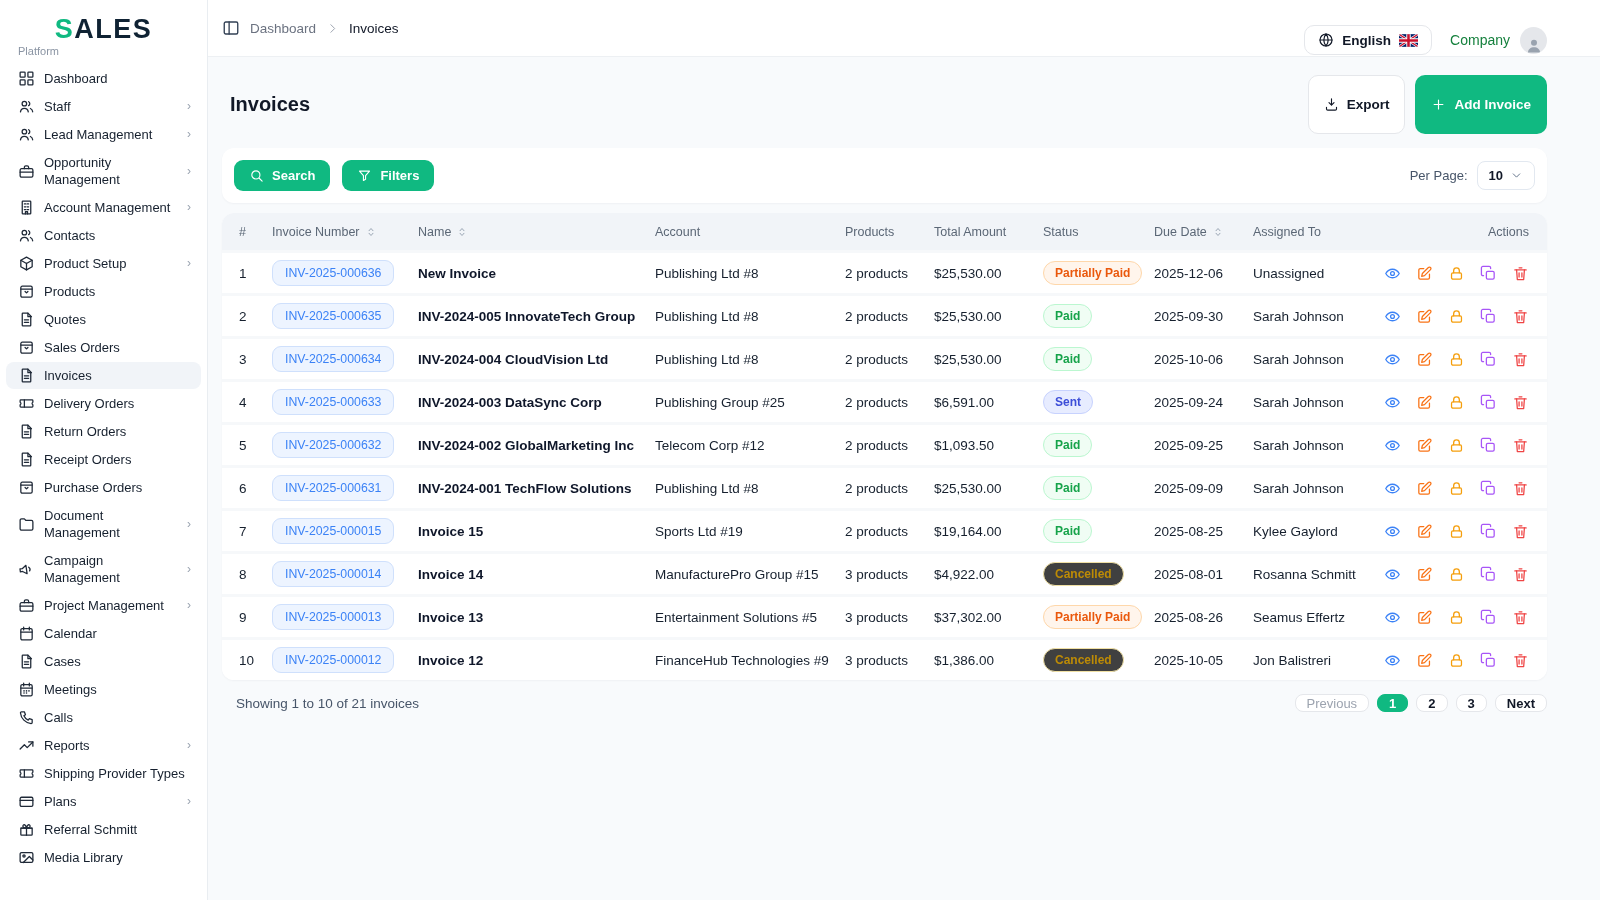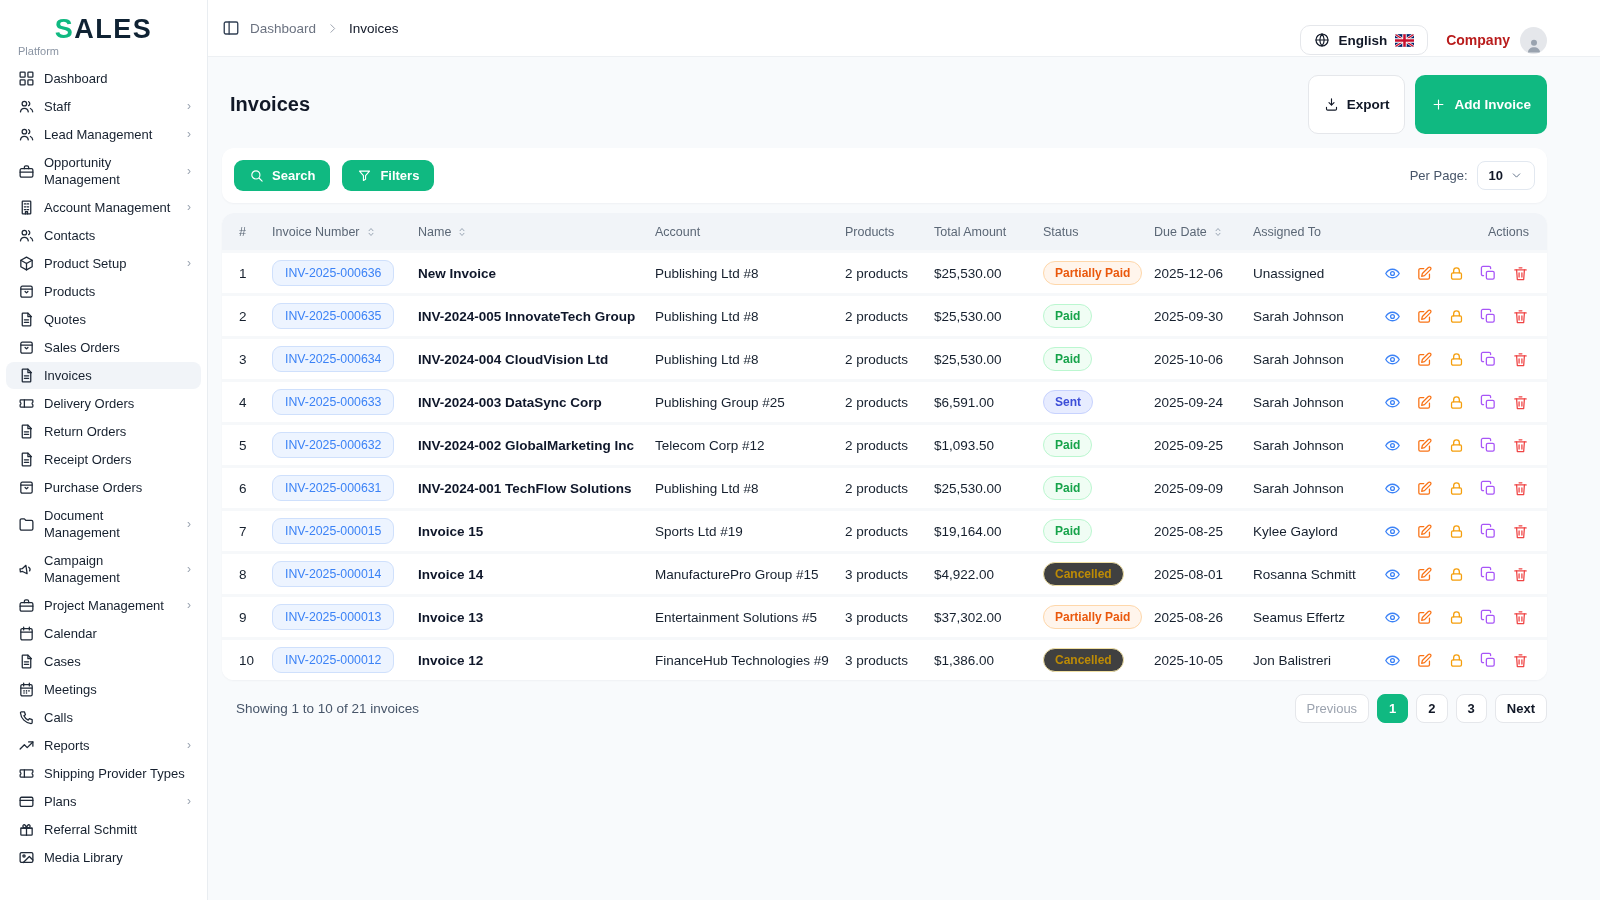--- a/index.html
+++ b/index.html
@@ -33,21 +33,21 @@
   .crumb-root { color:#6b7280; cursor:pointer; }
   .crumb-sep { color:#9ca3af; width:13px; height:13px; display:inline-flex; }
   .crumb-sep svg { width:13px; height:13px; }
   .crumb-cur { color:#111827; font-weight:500; }
   .top-right { display:flex; align-items:center; gap:18px;margin-top:24px; }
   .lang-btn { display:flex; align-items:center; gap:8px; border:1px solid #e5e7eb; border-radius:10px;
     padding:6px 13px; background:#fff; font-size:13.5px; font-weight:600; color:#111827; cursor:pointer; }
   .lang-btn .gl { width:16px; height:16px; color:#111827; display:inline-flex; }
   .lang-btn .gl svg { width:16px; height:16px; }
   .flag { width:19px; height:13px; border-radius:2px; overflow:hidden; display:inline-block; }
-  .company { display:flex; align-items:center; gap:10px; font-size:14px; font-weight:700; color:#b91c1c; cursor:pointer; }
+  .company { display:flex; align-items:center; gap:10px; font-size:14px; font-weight:400; color:#15803d; cursor:pointer; }
   .avatar { width:27px; height:27px; border-radius:50%; background:#e5e7eb; display:flex; align-items:flex-end; justify-content:center; overflow:hidden; }
   .avatar svg { width:18px; height:18px; fill:#9aa3af; }
 
   .content { flex:1; padding:10px 53px 0 14px; }
   .title-row { display:flex; align-items:center; justify-content:space-between; margin:8px 0 14px 8px; }
   .page-title { font-size:20px; font-weight:700; color:#111827; }
   .title-actions { display:flex; gap:10px; }
   .btn { display:inline-flex; align-items:center; gap:8px; font-size:13.5px; font-weight:600;
     border-radius:10px; padding:21px 15px; cursor:pointer; border:1px solid transparent; }
   .btn .bic { width:15px; height:15px; display:inline-flex; }
@@ -95,21 +95,21 @@
   .badge.cancelled { background:#404040; border-color:#f0e0a4; color:#bd8b05; }
   .actions { display:flex; gap:15px; justify-content:flex-end; padding-right:18px; }
   .aicon { width:17px; height:17px; cursor:pointer; display:inline-flex; }
   .aicon svg { width:17px; height:17px; }
   .a-view{color:#3b82f6} .a-edit{color:#f97316} .a-lock{color:#f59e0b} .a-copy{color:#a855f7} .a-del{color:#ef4444}
 
   
   .table-footer { display:flex; align-items:center; justify-content:space-between; margin-top:14px; }
   .showing { font-size:13.5px; color:#475569; padding-left:14px; }
   .pager { display:flex; gap:8px; align-items:center; }
-  .pg-btn { min-width:30px; height:29px; border-radius:8px; border:1px solid #e5e7eb; background:#fff;
+  .pg-btn { min-width:30px; height:18px; border-radius:8px; border:1px solid #e5e7eb; background:#fff;
     font-size:13px; font-weight:600; color:#111827; display:inline-flex; align-items:center;
     justify-content:center; padding:0 11px; cursor:pointer; }
   .pg-btn.muted { color:#9ca3af; font-weight:500; }
   .pg-btn.active { background:#10b981; border-color:#10b981; color:#fff; }
 </style>
 </head>
 <body>
 
 <div class="app">
 

